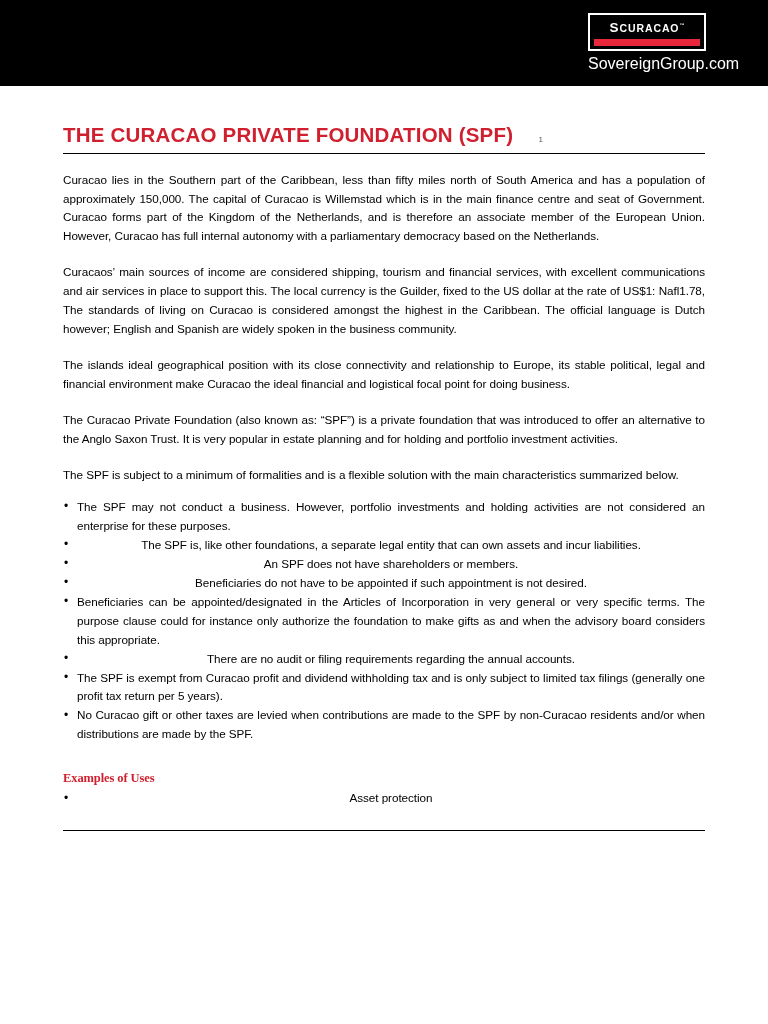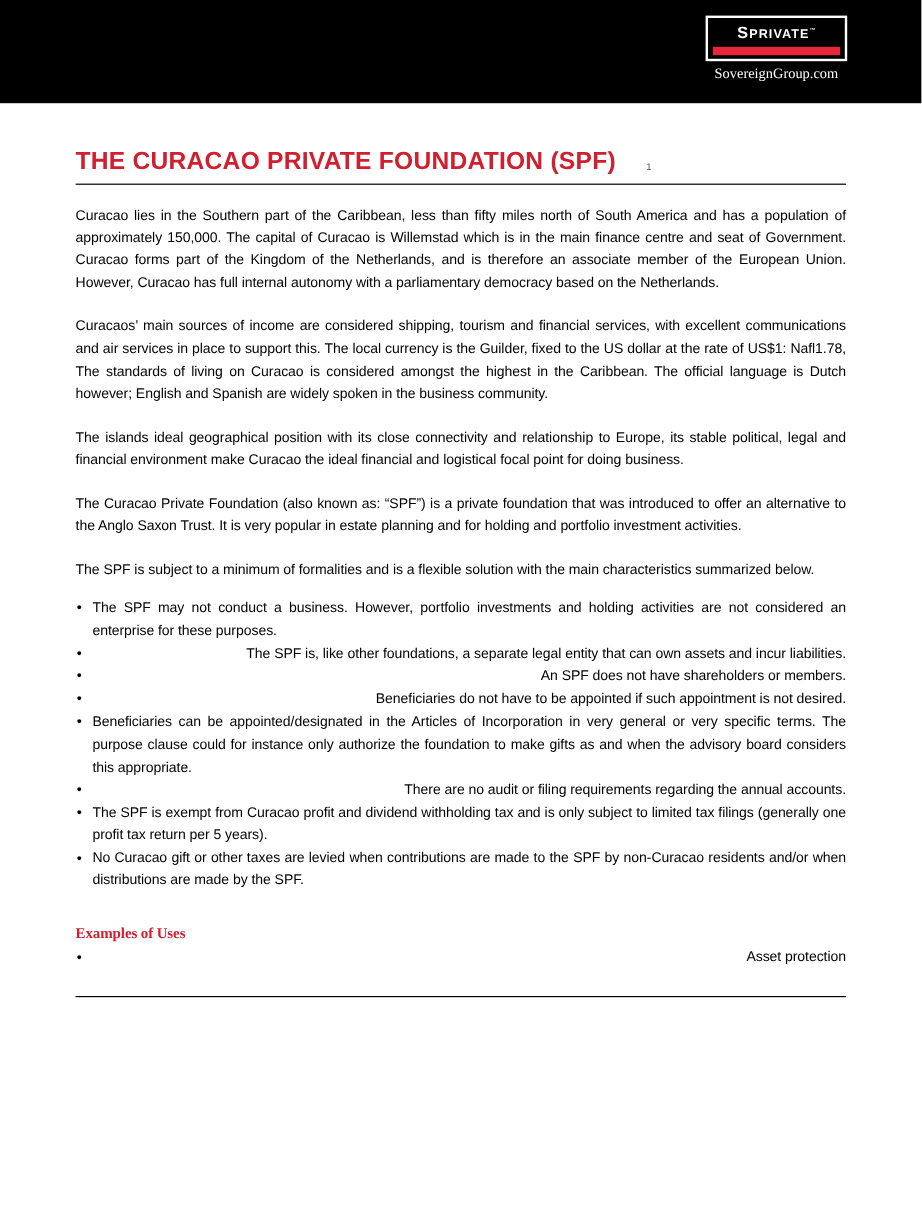--- a/index.html
+++ b/index.html
@@ -57,22 +57,22 @@
     font-weight: bold;
   }
   .logo-redbar {
     margin: 4px 0 3px 0;
     height: 7px;
     background: #e8273a;
   }
   .logo-url {
     margin-top: 4px;
     color: #ffffff;
-    font-family: Liberation Serif, serif;
-    font-size: 12px;
+    font-family: Liberation Sans, sans-serif;
+    font-size: 16px;
     line-height: 1.1;
     white-space: nowrap;
   }
 
   
   .page {
     position: relative;
     padding: 0 63px;
     box-sizing: border-box;
     width: 608px;
@@ -148,36 +148,36 @@
     margin-bottom: 0px;
   }
   ul.bullets li::before {
     content: "\2022";
     position: absolute;
     left: 1px;
     top: -0.5px;
     font-size: 12px;
     line-height: 1.62;
   }
-  ul.bullets li.no-justify { text-align: right; }
+  ul.bullets li.no-justify { text-align: center; }
 
   .bottom-rule {
     border: 0;
     border-top: 1.5px solid #000000;
     margin: 22px 0 0 0;
     width: 642px;
   }
 </style>
 </head>
 <body>
 
 <div class="header-band">
   <div class="logo-block">
     <div class="logo-box">
-      <div class="logo-wordmark"><span>S</span><span class="small-caps">PRIVATE</span><span class="logo-tm">™</span></div>
+      <div class="logo-wordmark"><span>S</span><span class="small-caps">CURACAO</span><span class="logo-tm">™</span></div>
       <div class="logo-redbar"></div>
     </div>
     <div class="logo-url">SovereignGroup.com</div>
   </div>
 </div>
 
 <div class="page">
 
   <div class="title-row">
     <h1 class="doc-title">THE CURACAO PRIVATE FOUNDATION (SPF)</h1>

